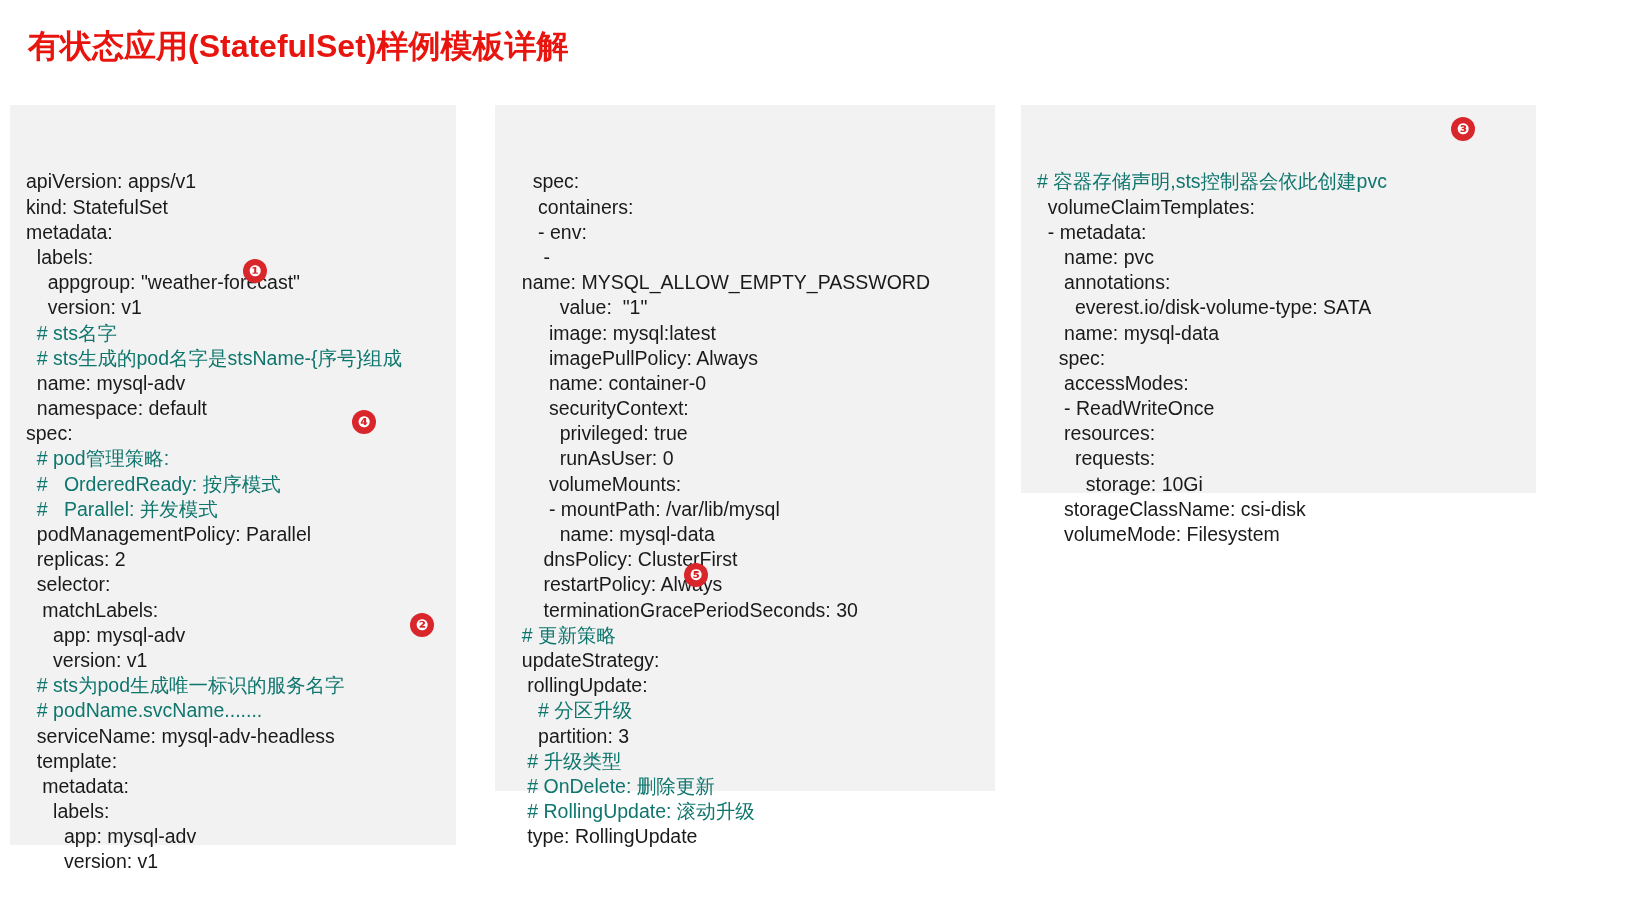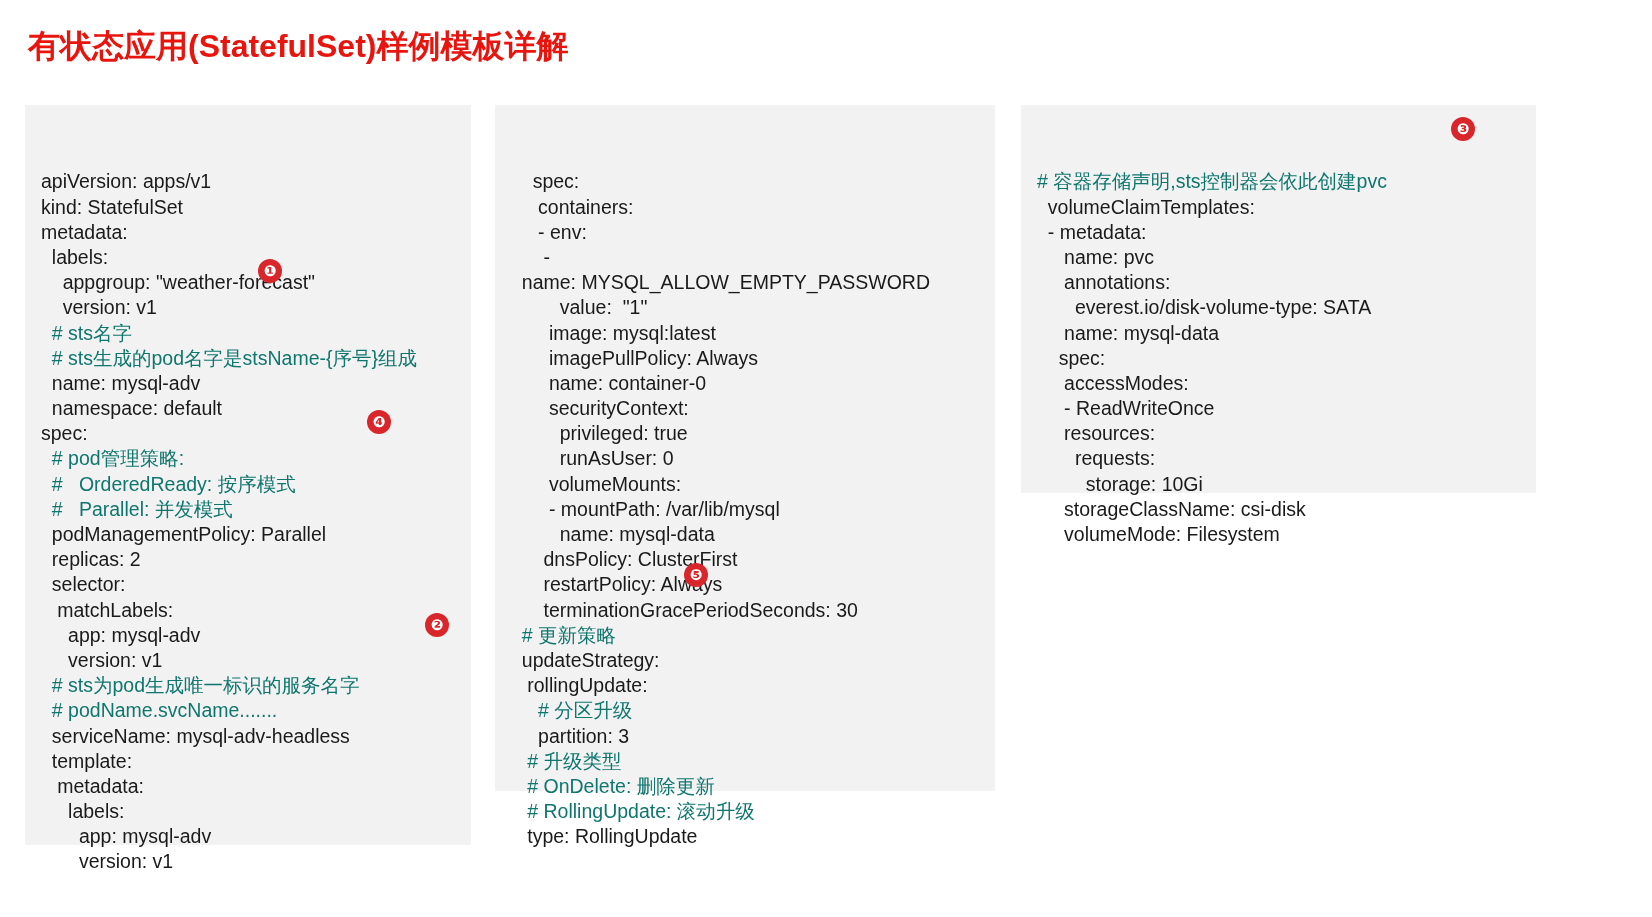--- a/index.html
+++ b/index.html
@@ -30,21 +30,21 @@
     position: absolute;
     background: #f2f2f2;
     box-sizing: border-box;
     padding: 14px 16px 14px 16px;
     font-size: 19.5px;
     line-height: 25.2px;
     color: #1a1a1a;
     white-space: pre;
   }
   #panel-left {
-    left: 25px;
+    left: 10px;
     top: 105px;
     width: 446px;
     height: 740px;
   }
   #panel-middle {
     left: 495px;
     top: 105px;
     width: 500px;
     height: 686px;
   }

